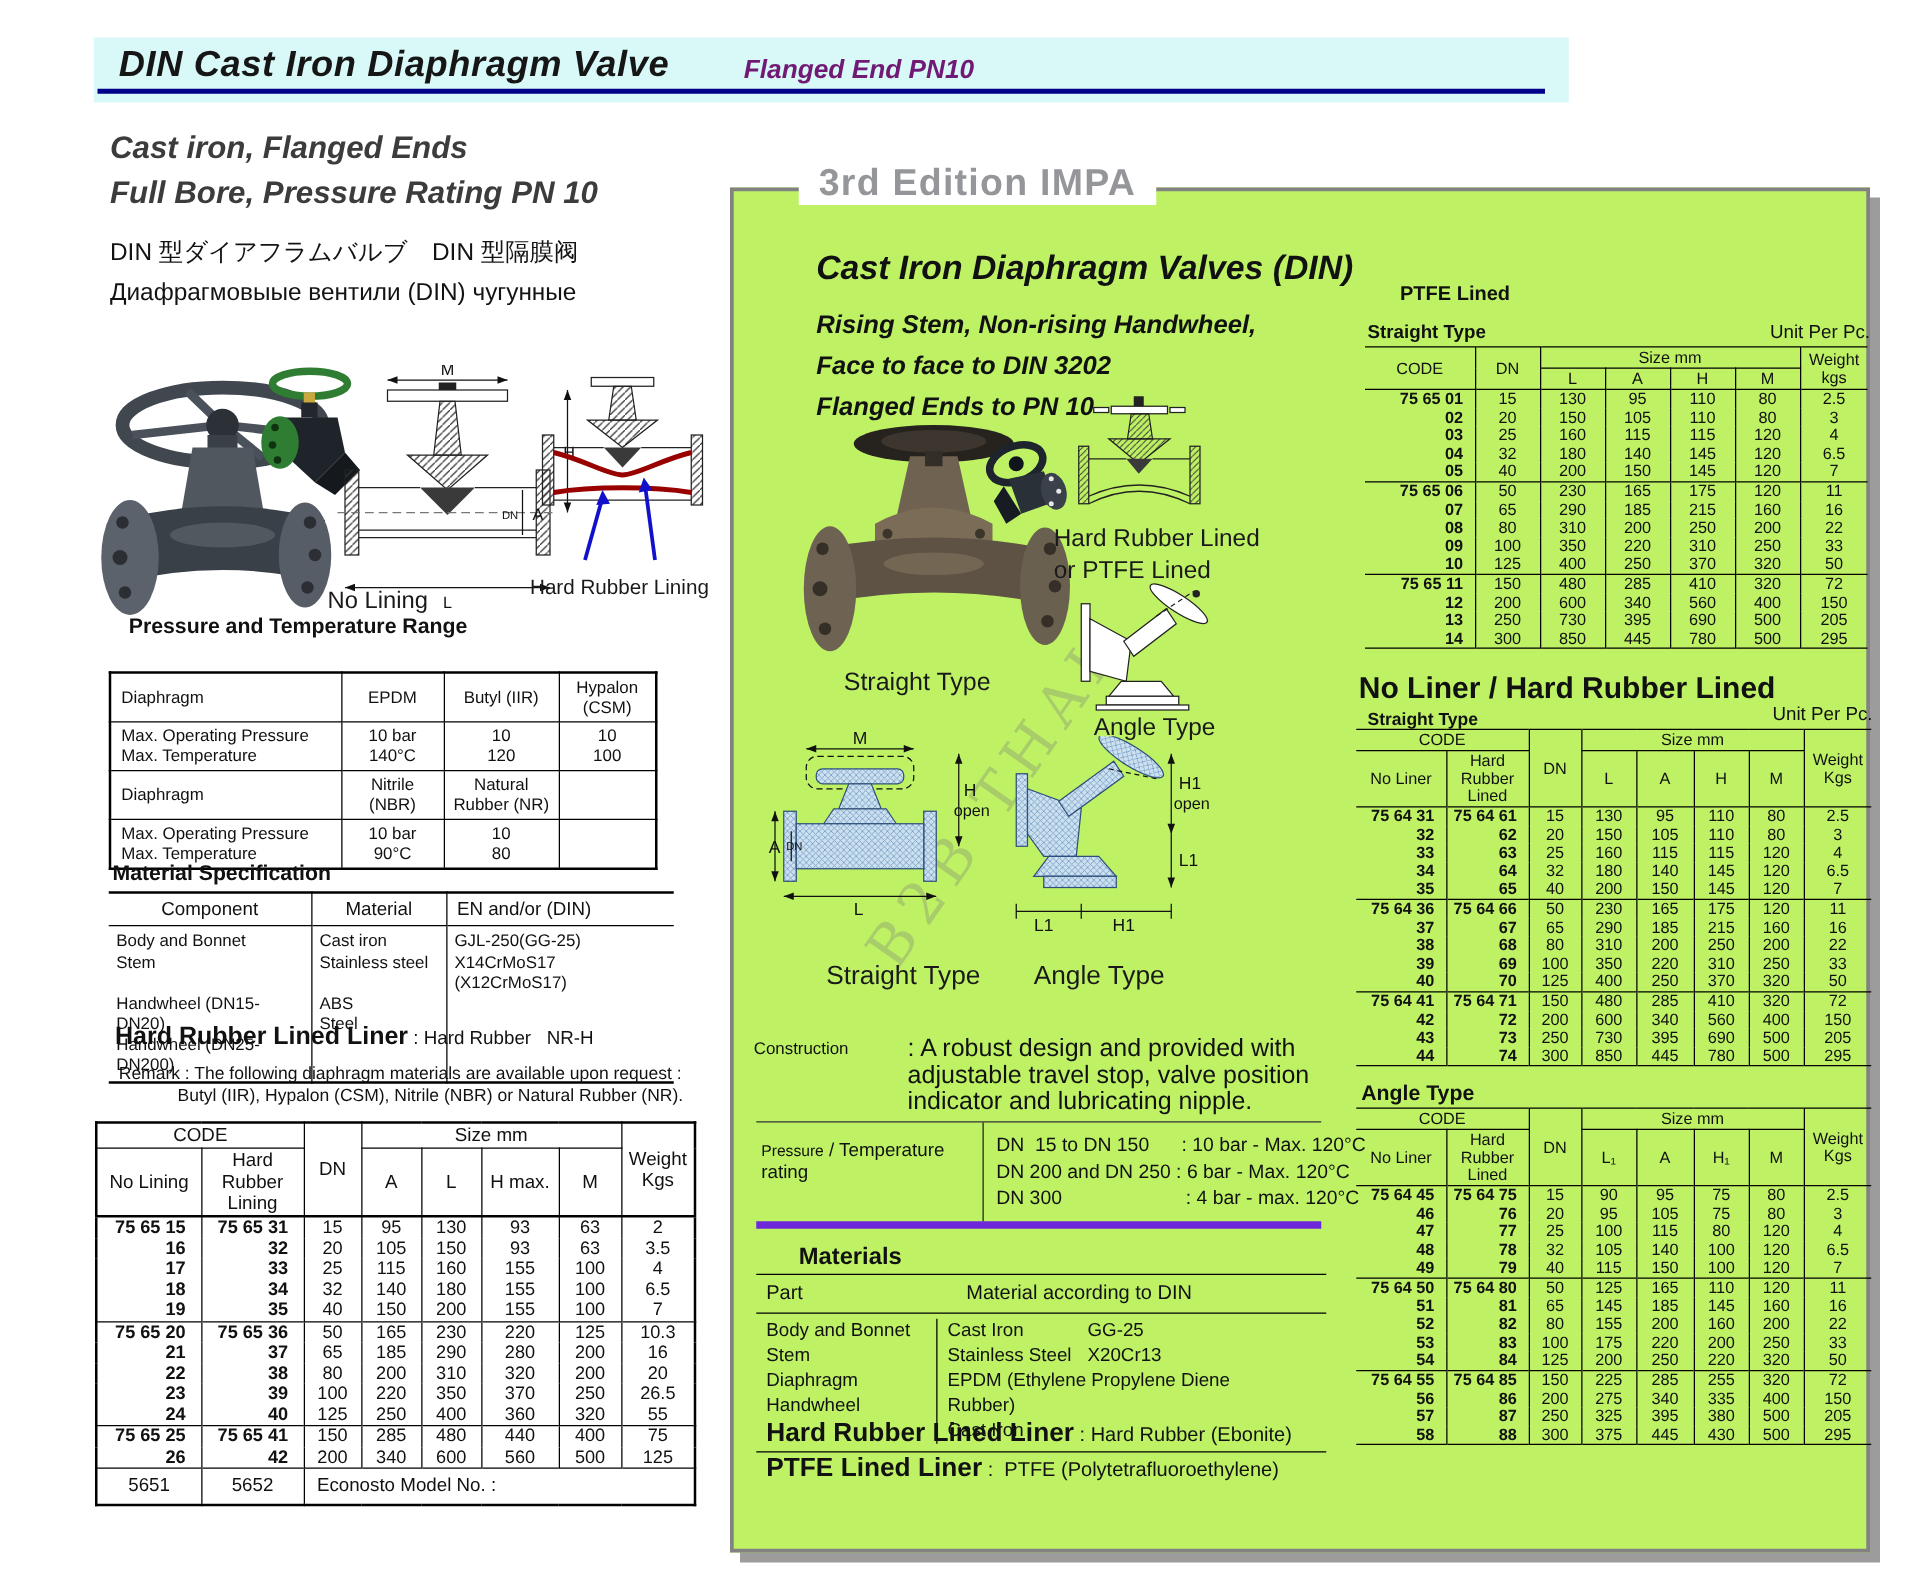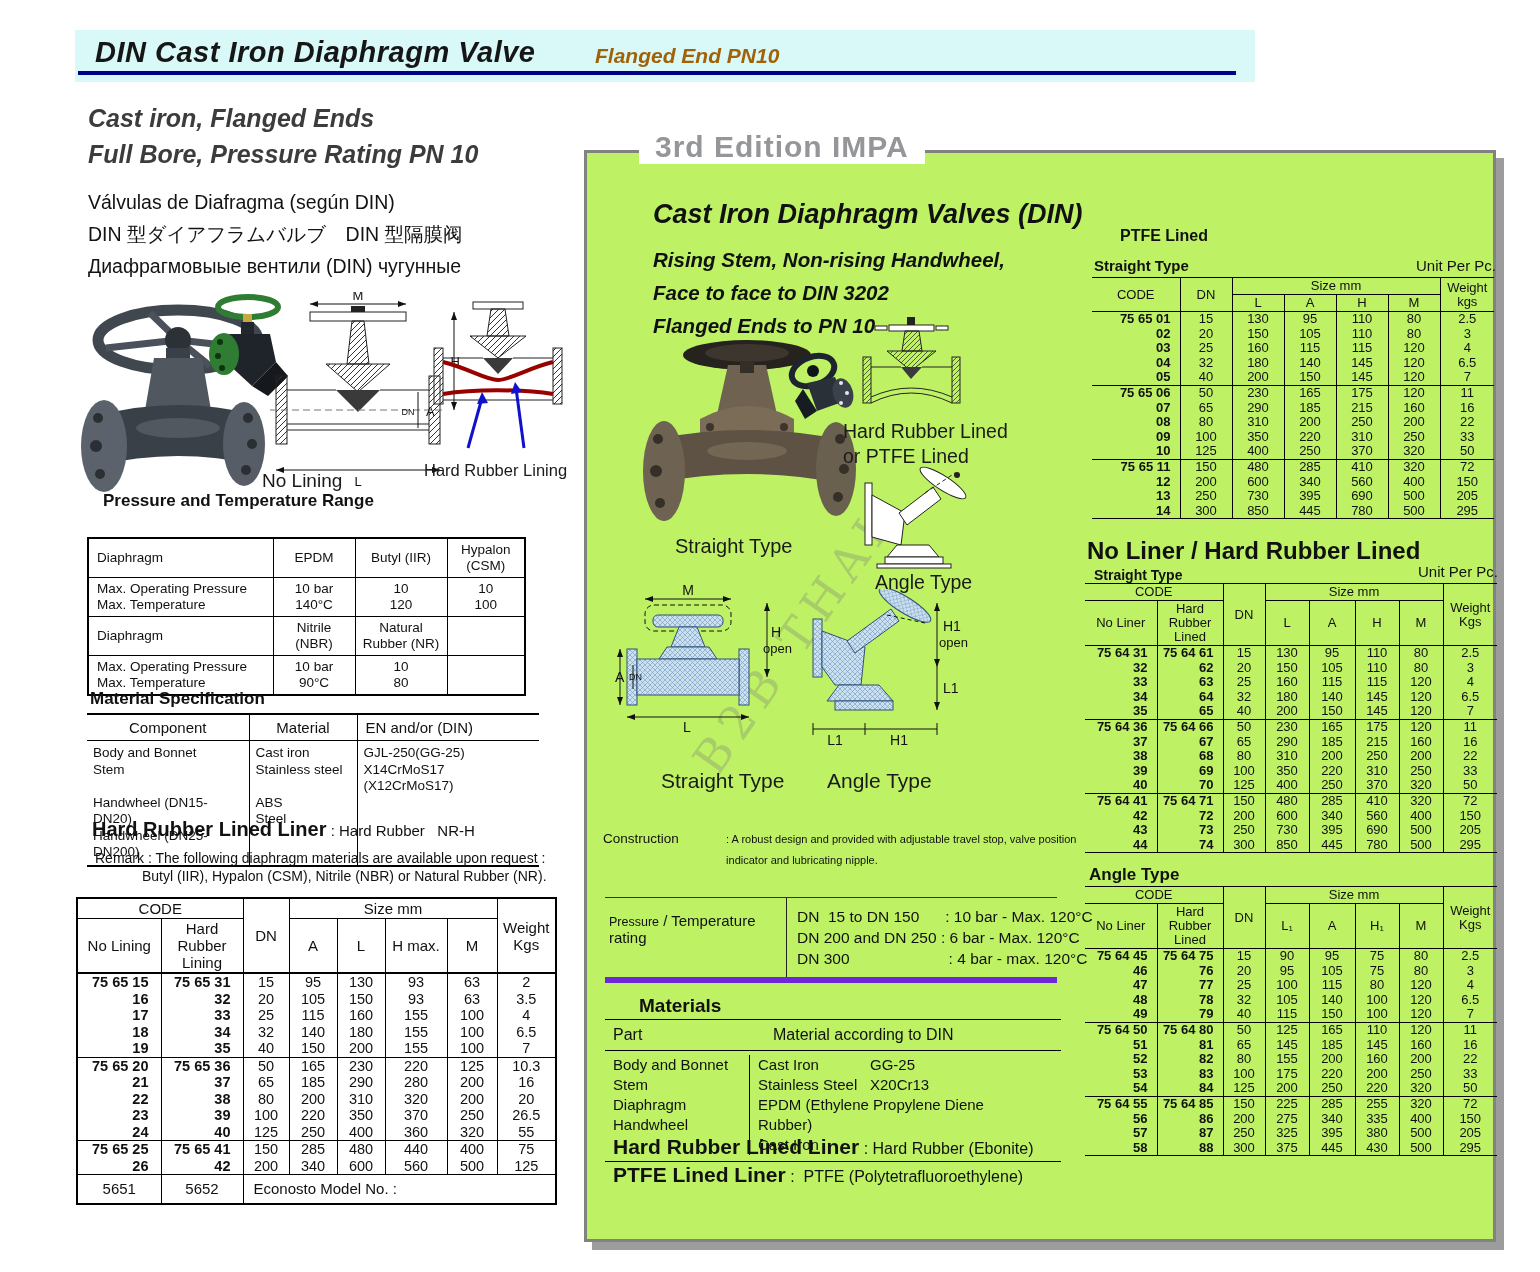--- a/index.html
+++ b/index.html
@@ -3,21 +3,21 @@
 <meta charset="utf-8">
 <style>
   html,body{margin:0;padding:0;background:#fff;}
   #page{position:relative;width:1540px;height:1272px;background:#fff;overflow:hidden;
         font-family:"Liberation Sans",sans-serif;color:#111;}
   .abs{position:absolute;}
   .pre{white-space:pre-line;}
   
   #hdr-band{left:75px;top:30px;width:1180px;height:52px;background:#d9f8f8;}
   #hdr-title{left:95px;top:36px;font-style:italic;font-weight:bold;font-size:29px;color:#161616;letter-spacing:.5px;}
-  #hdr-sub{left:595px;top:44px;font-style:italic;font-weight:bold;font-size:21px;color:#a16207;}
+  #hdr-sub{left:595px;top:44px;font-style:italic;font-weight:bold;font-size:21px;color:#701a75;}
   #hdr-line{left:78px;top:71px;width:1158px;height:4px;background:#00008b;}
   
   #lh1{left:88px;top:100px;font-style:italic;font-weight:bold;font-size:25px;color:#3c3c3c;line-height:36px;}
   #llang{left:88px;top:186px;font-size:19.5px;color:#131313;line-height:32px;}
   .cap{color:#1a1a1a;}
   #lbl-nolining{left:262px;top:470px;font-size:19px;}
   #lbl-hrlining{left:424px;top:461px;font-size:16.5px;}
   #pt-title{left:103px;top:491px;font-weight:bold;font-size:17px;}
   #ms-title{left:90px;top:689px;font-weight:bold;font-size:17px;}
   table{border-collapse:collapse;table-layout:fixed;}
@@ -53,21 +53,21 @@
   #m-subs{left:66px;top:90px;font-style:italic;font-weight:bold;font-size:20.5px;line-height:33px;}
   #cap-straight-photo{left:88px;top:382px;font-size:20px;}
   #cap-lined{left:256px;top:266px;font-size:19.5px;line-height:25px;}
   #cap-angle{left:288px;top:418px;font-size:19.5px;}
   #cap-dim-straight{left:74px;top:616px;font-size:21px;}
   #cap-dim-angle{left:240px;top:616px;font-size:21px;}
   #watermark{left:95px;top:600px;font-family:"DejaVu Serif",serif;font-size:46px;color:rgba(125,125,125,.32);
              letter-spacing:9px;transform:rotate(-55deg);transform-origin:0 0;white-space:nowrap;}
   #construction{left:16px;top:676px;width:478px;display:flex;gap:32px;}
   #construction .clabel{width:96px;font-size:13.5px;padding-top:2px;}
-  #construction .ctext{width:374px;font-size:11px;line-height:21px;}
+  #construction .ctext{width:374px;font-size:20px;line-height:21px;}
   #press-tbl{left:18px;top:744px;width:452px;border-top:1px solid #333;border-bottom:6px solid #6d28d9;display:flex;}
   #press-tbl .pl{width:182px;border-right:1px solid #222;padding:14px 4px 10px 4px;font-size:15px;}
   #press-tbl .pl .psm{font-size:12.5px;}
   #press-tbl .pr{width:260px;padding:8px 0 8px 10px;font-size:15.5px;line-height:21px;}
   #press-tbl .pr div{white-space:pre;}
   #mat-title{left:52px;top:842px;font-weight:bold;font-size:19px;}
   #mat-tbl{left:18px;top:866px;width:456px;border-top:1.5px solid #000;border-bottom:1.5px solid #000;}
   #mat-tbl .mh{display:flex;border-bottom:1.5px solid #000;}
   #mat-tbl .mh div{font-size:16px;padding:6px 8px;}
   #mat-tbl .mh .c1{width:144px;}
@@ -110,21 +110,20 @@
   <div class="abs" id="hdr-band"></div>
   <div class="abs" id="hdr-title">DIN Cast Iron Diaphragm Valve</div>
   <div class="abs" id="hdr-sub">Flanged End   PN10</div>
   <div class="abs" id="hdr-line"></div>
 
   <div class="abs" id="lh1">
     <div>Cast iron, Flanged Ends</div>
     <div>Full Bore, Pressure Rating PN 10</div>
   </div>
   <div class="abs" id="llang">
-    <div>Válvulas de Diafragma (según DIN)</div>
     <div>DIN 型ダイアフラムバルブ　DIN 型隔膜阀</div>
     <div>Диафрагмовыые вентили (DIN) чугунные</div>
   </div>
 
   <svg class="abs" style="left:78px;top:296px" width="190" height="215" viewBox="0 0 190 215">
     <ellipse cx="100" cy="44" rx="80" ry="30" fill="none" stroke="#41474f" stroke-width="11"></ellipse>
     <line x1="100" y1="44" x2="28" y2="52" stroke="#4a515a" stroke-width="7"></line>
     <line x1="100" y1="44" x2="172" y2="52" stroke="#4a515a" stroke-width="7"></line>
     <line x1="100" y1="44" x2="72" y2="17" stroke="#4a515a" stroke-width="7"></line>
     <line x1="100" y1="44" x2="132" y2="70" stroke="#4a515a" stroke-width="7"></line>

